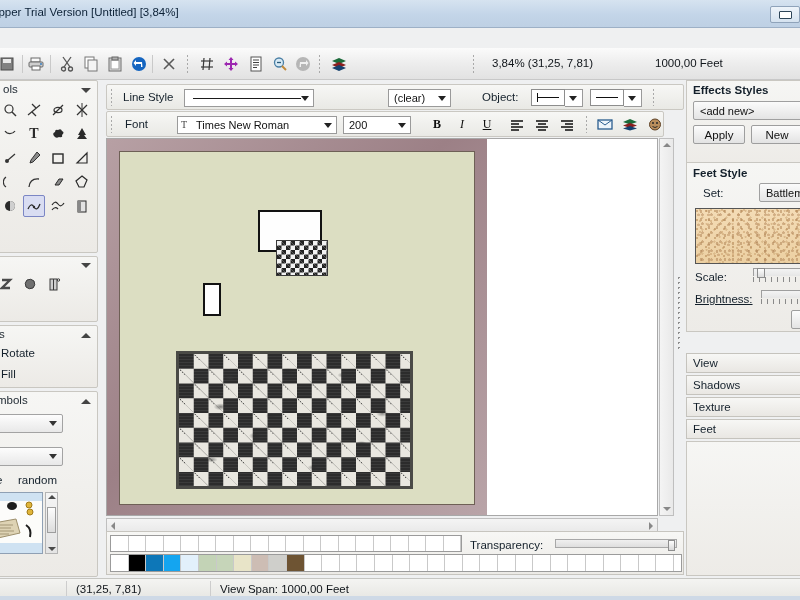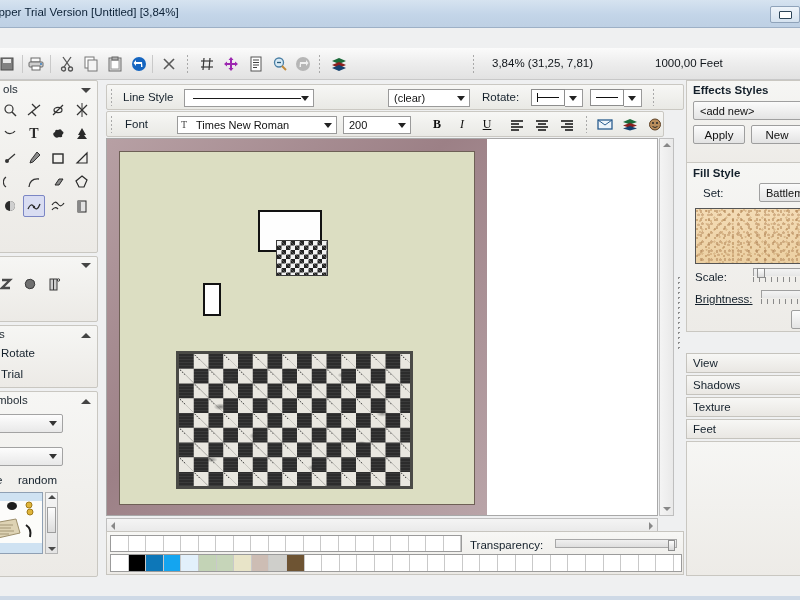--- a/index.html
+++ b/index.html
@@ -591,21 +591,21 @@
             <circle cx="11.5" cy="3" r="1.2" fill="none" stroke="#3a3a3a"></circle>
           </svg>
         </div>
     </div>
   </div>
 
   <div class="dock" style="left:-32px; top:325px; width:130px; height:63px;">
     <div class="dock-title" style="left:30px; top:2px;">s</div>
     <div class="dock-chev chev-up" style="right:6px; top:7px;"></div>
     <div class="dock-link" style="left:32px; top:21px;">Rotate</div>
-    <div class="dock-link" style="left:32px; top:42px;">Trial</div>
+    <div class="dock-link" style="left:32px; top:42px;">Fill</div>
   </div>
 
   <div class="dock" style="left:-32px; top:391px; width:130px; height:186px;">
     <div class="dock-title" style="left:28px; top:2px;">mbols</div>
     <div class="dock-chev chev-up" style="right:6px; top:7px;"></div>
     <div class="dock-combo" style="left:-4px; top:22px; width:98px;">
       <span class="arr"></span>
     </div>
     <div class="dock-combo" style="left:-4px; top:55px; width:98px;">
       <span class="arr"></span>
@@ -634,25 +634,25 @@
     </div>
   </div>
 
   <div class="subbar" style="left:106px; top:84px; width:578px; height:26px;">
     <div class="tb-grip" style="left:3px; top:3px; height:18px;"></div>
     <div class="sb-label" style="left:16px; top:6px;">Line Style</div>
     <div class="sb-combo" style="left:77px; top:4px; width:130px;">
       <div class="sb-line"></div>
       <span class="arr"></span>
     </div>
-    <div class="sb-combo" style="left:281px; top:4px; width:82px;">
+    <div class="sb-combo" style="left:281px; top:4px; width:63px;">
       <span class="val">(clear)</span>
       <span class="arr"></span>
     </div>
-    <div class="sb-label" style="left:375px; top:6px;">Rotate:</div>
+    <div class="sb-label" style="left:375px; top:6px;">Object:</div>
     <div class="arrowbox" style="left:424px; top:4px;">
       <div class="bar"></div>
       <div class="tick"></div>
     </div>
     <div class="sb-combo" style="left:458px; top:4px; width:18px; border-left:none;">
       <span class="arr" style="right:5px"></span>
     </div>
     <div class="arrowbox" style="left:483px; top:4px;">
       <div class="bar"></div>
     </div>
@@ -815,21 +815,21 @@
   <div class="rdock" style="left:686px; top:80px; width:120px; height:86px;">
     <div class="rd-head" style="left:6px; top:3px;">Effects Styles</div>
     <div class="rd-combo" style="left:6px; top:20px; width:122px;">
       <span class="val">&lt;add new&gt;</span>
     </div>
     <div class="rd-btn" style="left:6px; top:44px; width:52px;">Apply</div>
     <div class="rd-btn" style="left:64px; top:44px; width:52px;">New</div>
   </div>
 
   <div class="rdock" style="left:686px; top:162px; width:120px; height:170px;">
-    <div class="rd-head" style="left:6px; top:4px;">Fill Style</div>
+    <div class="rd-head" style="left:6px; top:4px;">Feet Style</div>
     <div class="rd-label" style="left:16px; top:24px;">Set:</div>
     <div class="rd-combo" style="left:72px; top:20px; width:62px;">
       <span class="val">Battlem</span>
     </div>
     <div class="texture-preview" style="left:8px; top:45px; width:108px; height:56px;"></div>
     <div class="rd-label" style="left:8px; top:108px;">Scale:</div>
     <div class="slider-track" style="left:66px; top:105px; width:54px;">
       <div class="slider-knob" style="left:3px; top:-1px;"></div>
     </div>
     <div class="slider-ticks" style="left:66px; top:114px; width:54px;"></div>
@@ -846,15 +846,21 @@
     <span>Shadows</span>
   </div>
   <div class="rd-section" style="left:686px; top:397px; width:120px;">
     <span>Texture</span>
   </div>
   <div class="rd-section" style="left:686px; top:419px; width:120px;">
     <span>Feet</span>
   </div>
   <div class="rdock" style="left:686px; top:441px; width:120px; height:135px;"></div>
 
+  <div class="statusbar">
+    <div class="st-div" style="left:66px"></div>
+    <div class="st-cell" style="left:76px">(31,25, 7,81)</div>
+    <div class="st-div" style="left:210px"></div>
+    <div class="st-cell" style="left:220px">View Span: 1000,00 Feet</div>
+  </div>
   <div class="bottom-strip"></div>
 
 </div>
 
 </body></html>

